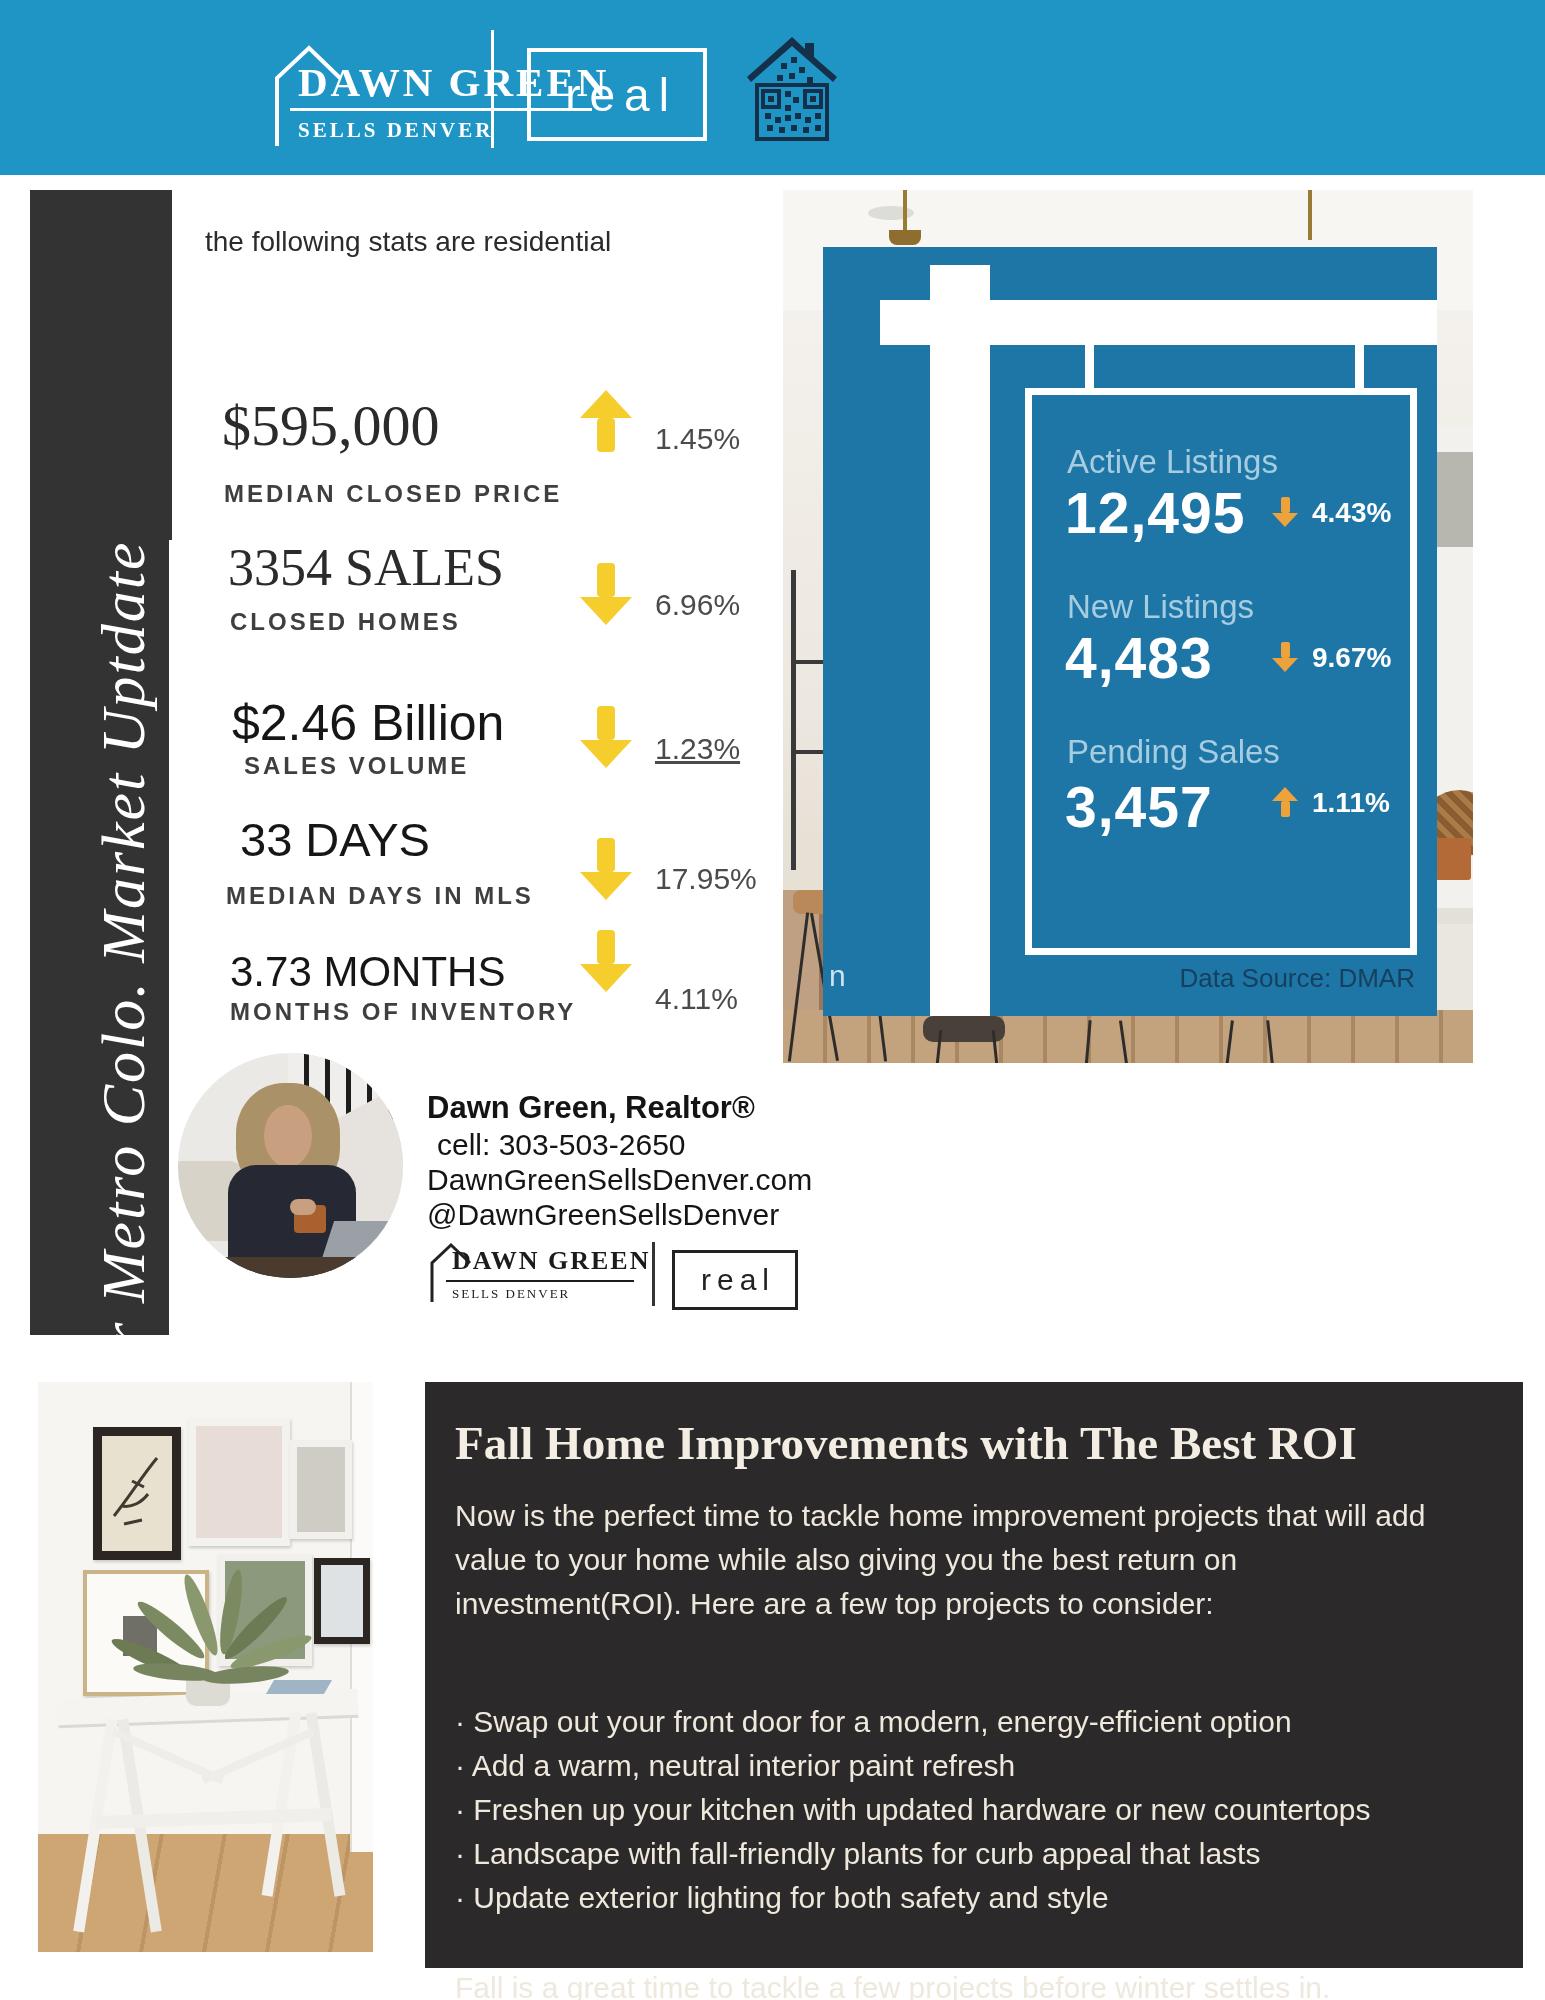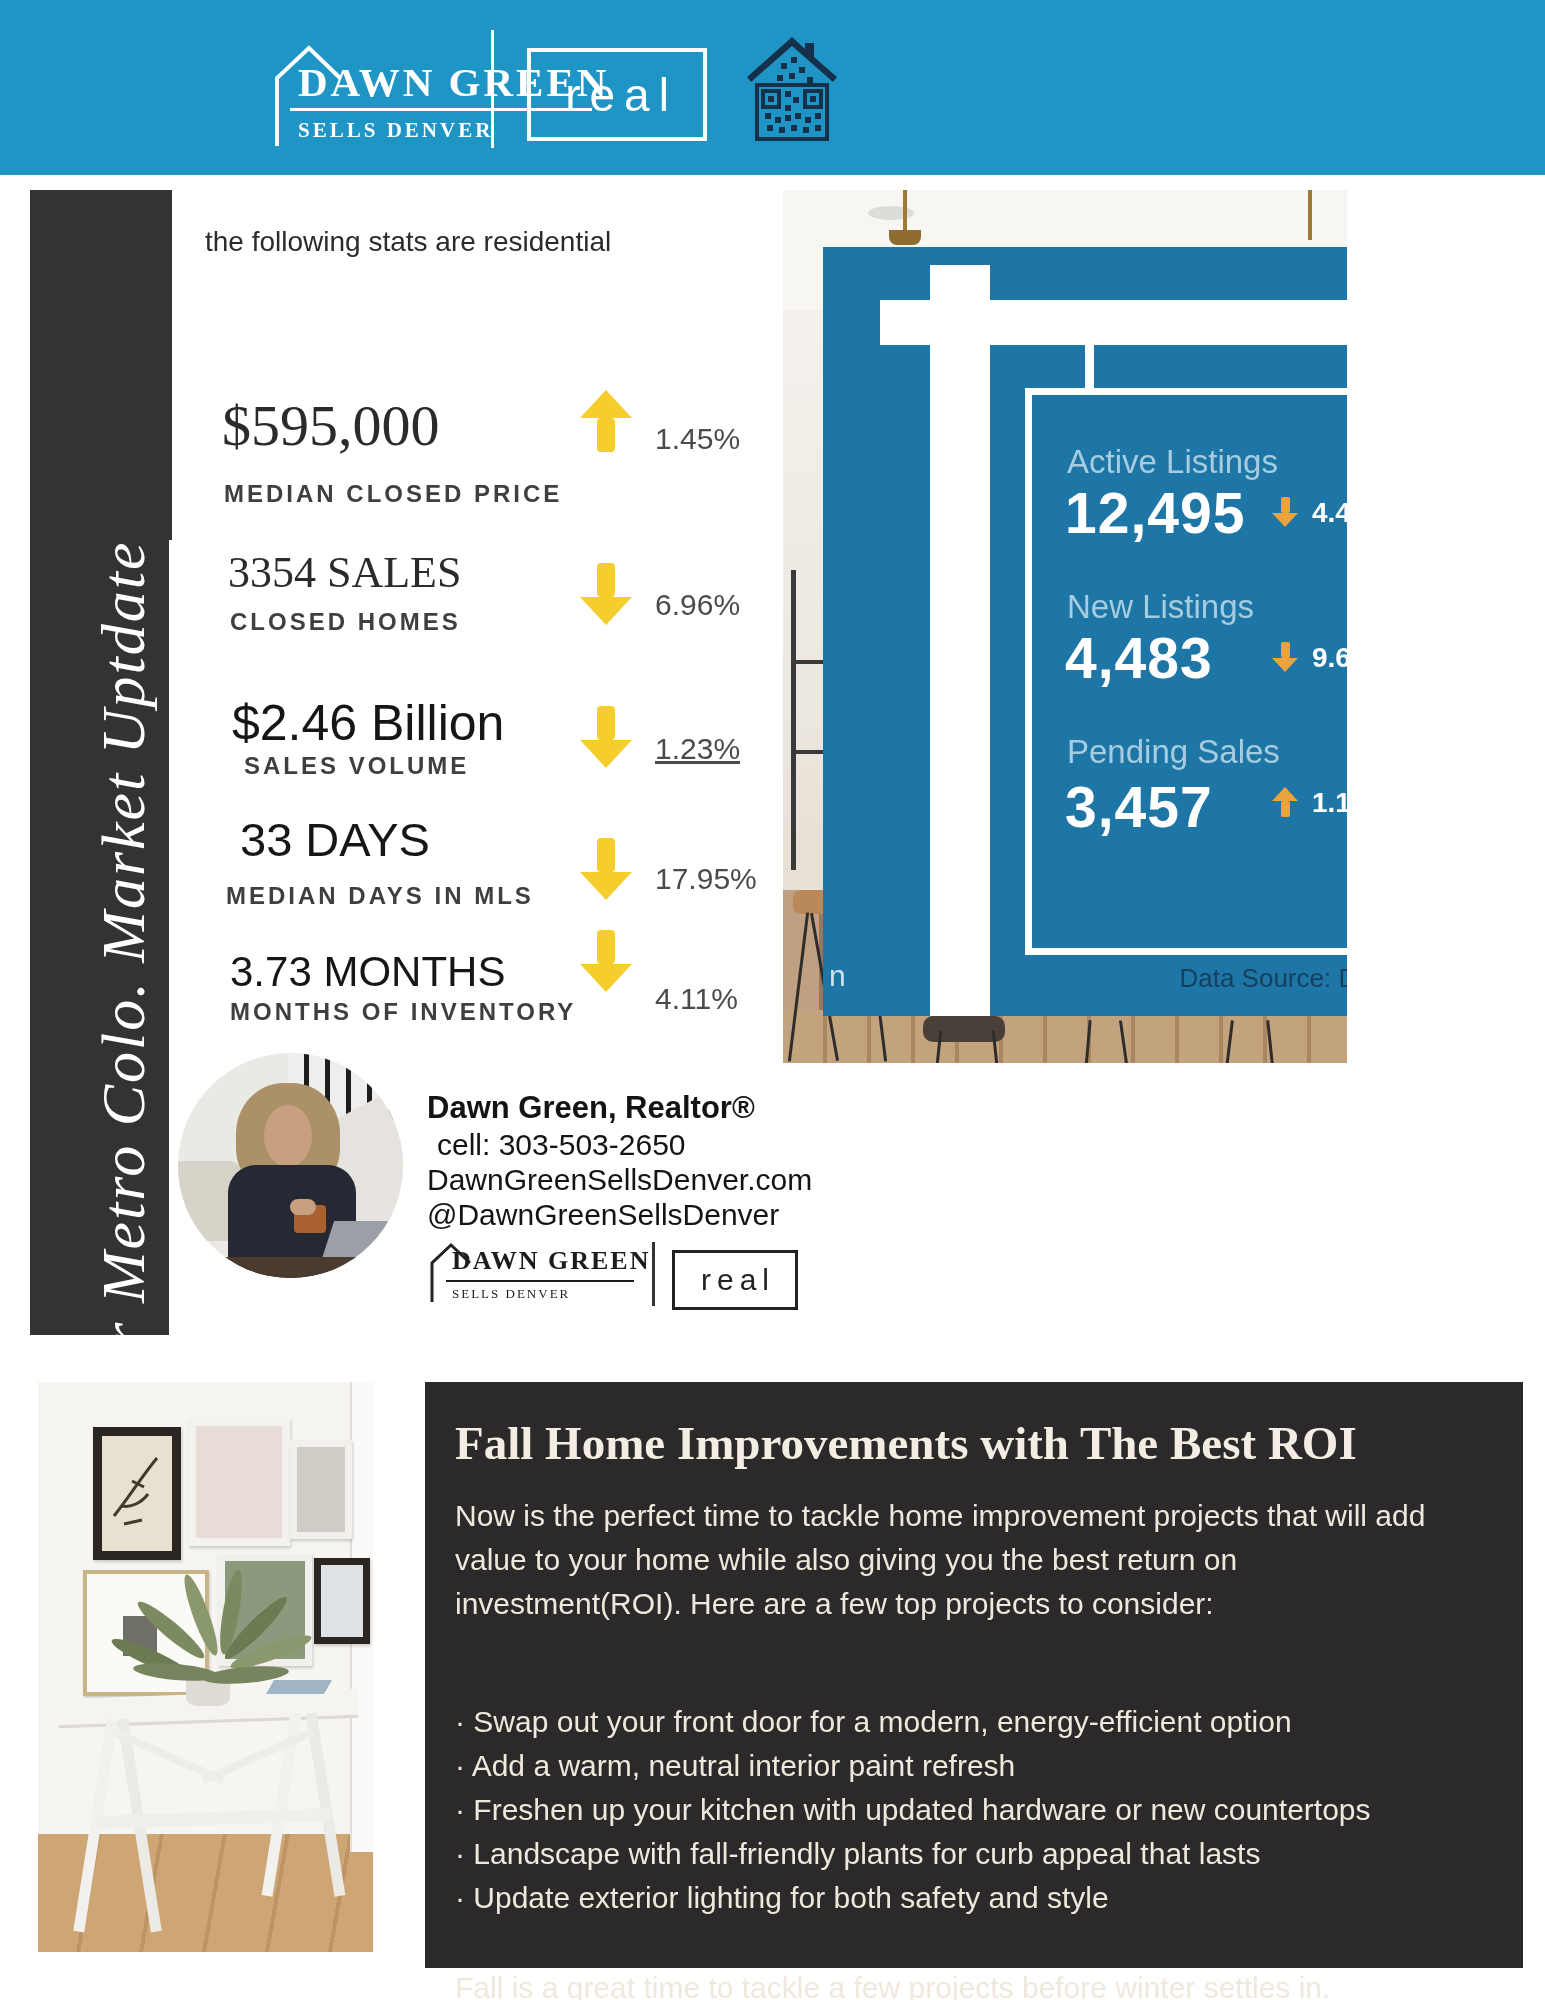--- a/index.html
+++ b/index.html
@@ -29,21 +29,21 @@
   .pct{font-size:30px;color:#4b4b4b;}
 
   .yarrow{width:52px;display:flex;flex-direction:column;align-items:center;}
   .yarrow .shaft{width:18px;background:#F5CE2E;border-radius:4px;}
   .yarrow .head-down{width:0;height:0;border-left:26px solid transparent;border-right:26px solid transparent;
       border-top:28px solid #F5CE2E;}
   .yarrow .head-up{width:0;height:0;border-left:26px solid transparent;border-right:26px solid transparent;
       border-bottom:28px solid #F5CE2E;}
 
   
-  #photo-main{left:783px;top:190px;width:564px;height:873px;background:linear-gradient(#f7f5f2 0%,#f1ede7 30%,#ece7df 60%,#e7e0d5 75%);overflow:hidden;}
+  #photo-main{left:783px;top:190px;width:690px;height:873px;background:linear-gradient(#f7f5f2 0%,#f1ede7 30%,#ece7df 60%,#e7e0d5 75%);overflow:hidden;}
   #kitchen-floor{left:0;right:0;top:820px;bottom:0;
      background:repeating-linear-gradient(90deg,#c3a27e 0 40px,#a98762 40px 44px),linear-gradient(#c9a883,#b08a5f);}
   #kitchen-slats{left:0;top:700px;width:620px;height:130px;
      background:repeating-linear-gradient(90deg,#bfa083 0 36px,#99775a 36px 41px);}
   .stool-leg{position:absolute;width:3px;background:#2e2d2b;}
   .iron{position:absolute;background:#3a3a3a;}
 
   
   #sign{left:40px;top:57px;width:614px;height:769px;background:#1E76A6;}
   #sign-post{left:107px;top:18px;width:60px;height:751px;background:#fff;}
@@ -133,21 +133,21 @@
   <div class="abs" style="left:205px;top:226px;font-size:28px;color:#2b2b2b;">the following stats are residential</div>
 
   <div class="abs stat-value-serif" style="left:222px;top:392px;font-size:58px;">$595,000</div>
   <div class="abs stat-label" style="left:224px;top:480px;">MEDIAN CLOSED PRICE</div>
   <div class="abs yarrow" style="left:580px;top:390px;">
     <div class="head-up"></div>
     <div class="shaft" style="height:34px;"></div>
   </div>
   <div class="abs pct" style="left:655px;top:422px;">1.45%</div>
 
-  <div class="abs stat-value-serif" style="left:228px;top:538px;font-size:44px;margin-top:9px;">3354 SALES</div>
+  <div class="abs stat-value-serif" style="left:228px;top:538px;font-size:52px;">3354 SALES</div>
   <div class="abs stat-label" style="left:230px;top:608px;">CLOSED HOMES</div>
   <div class="abs yarrow" style="left:580px;top:563px;">
     <div class="shaft" style="height:34px;"></div>
     <div class="head-down"></div>
   </div>
   <div class="abs pct" style="left:655px;top:588px;">6.96%</div>
 
   <div class="abs stat-value-sans" style="left:232px;top:694px;font-size:50px;">$2.46 Billion</div>
   <div class="abs stat-label" style="left:244px;top:752px;">SALES VOLUME</div>
   <div class="abs yarrow" style="left:580px;top:706px;">

